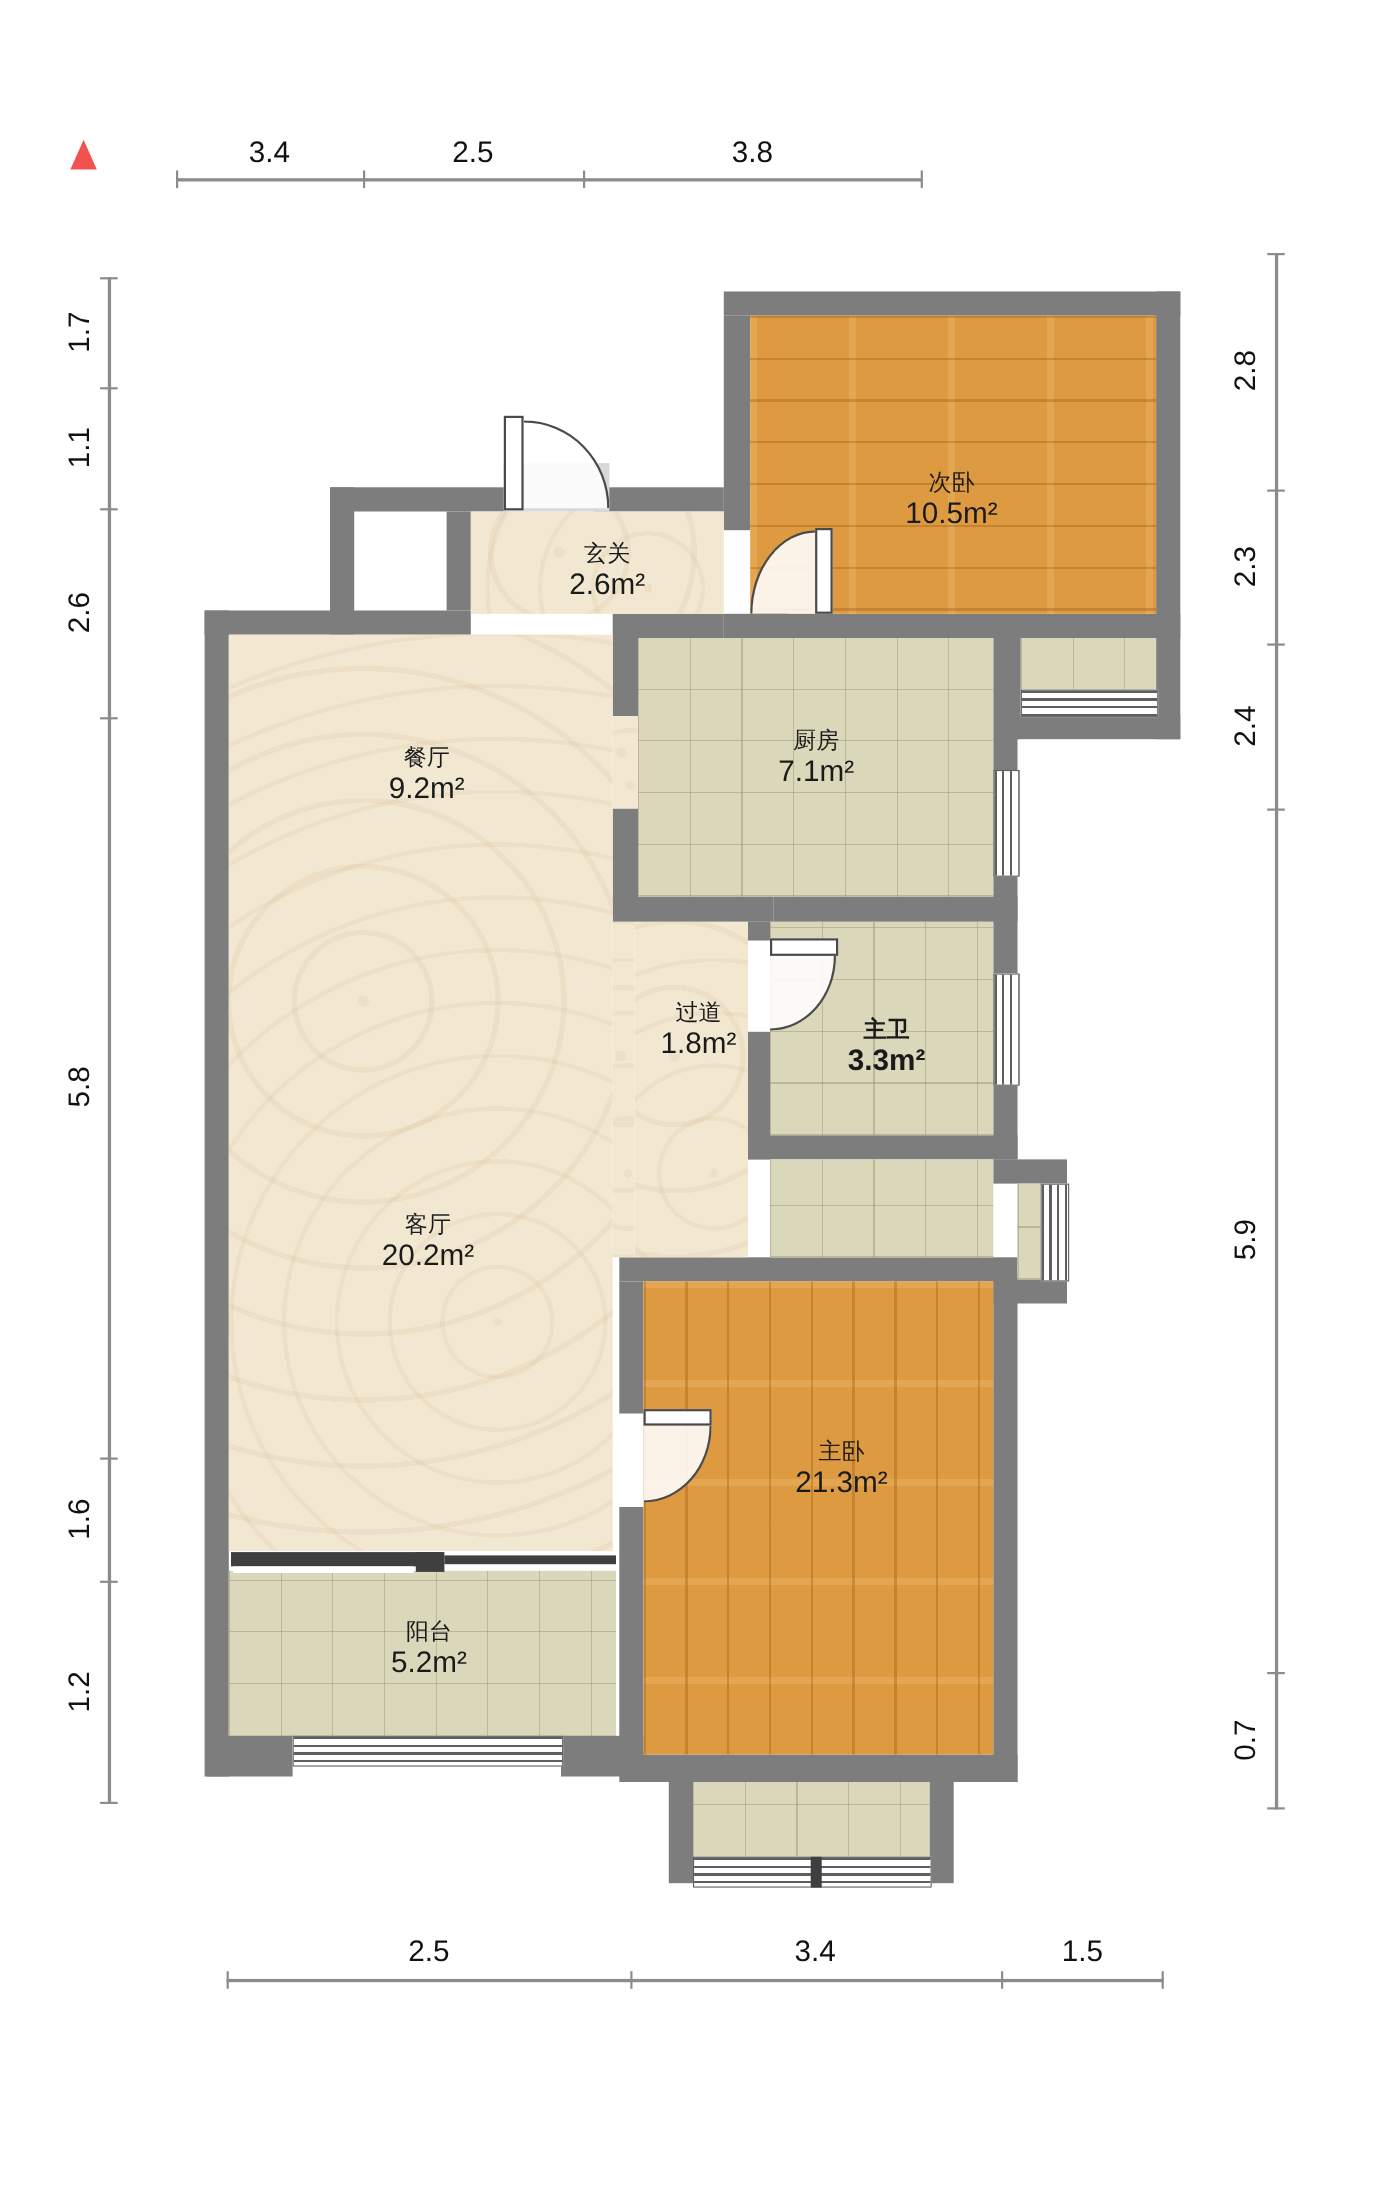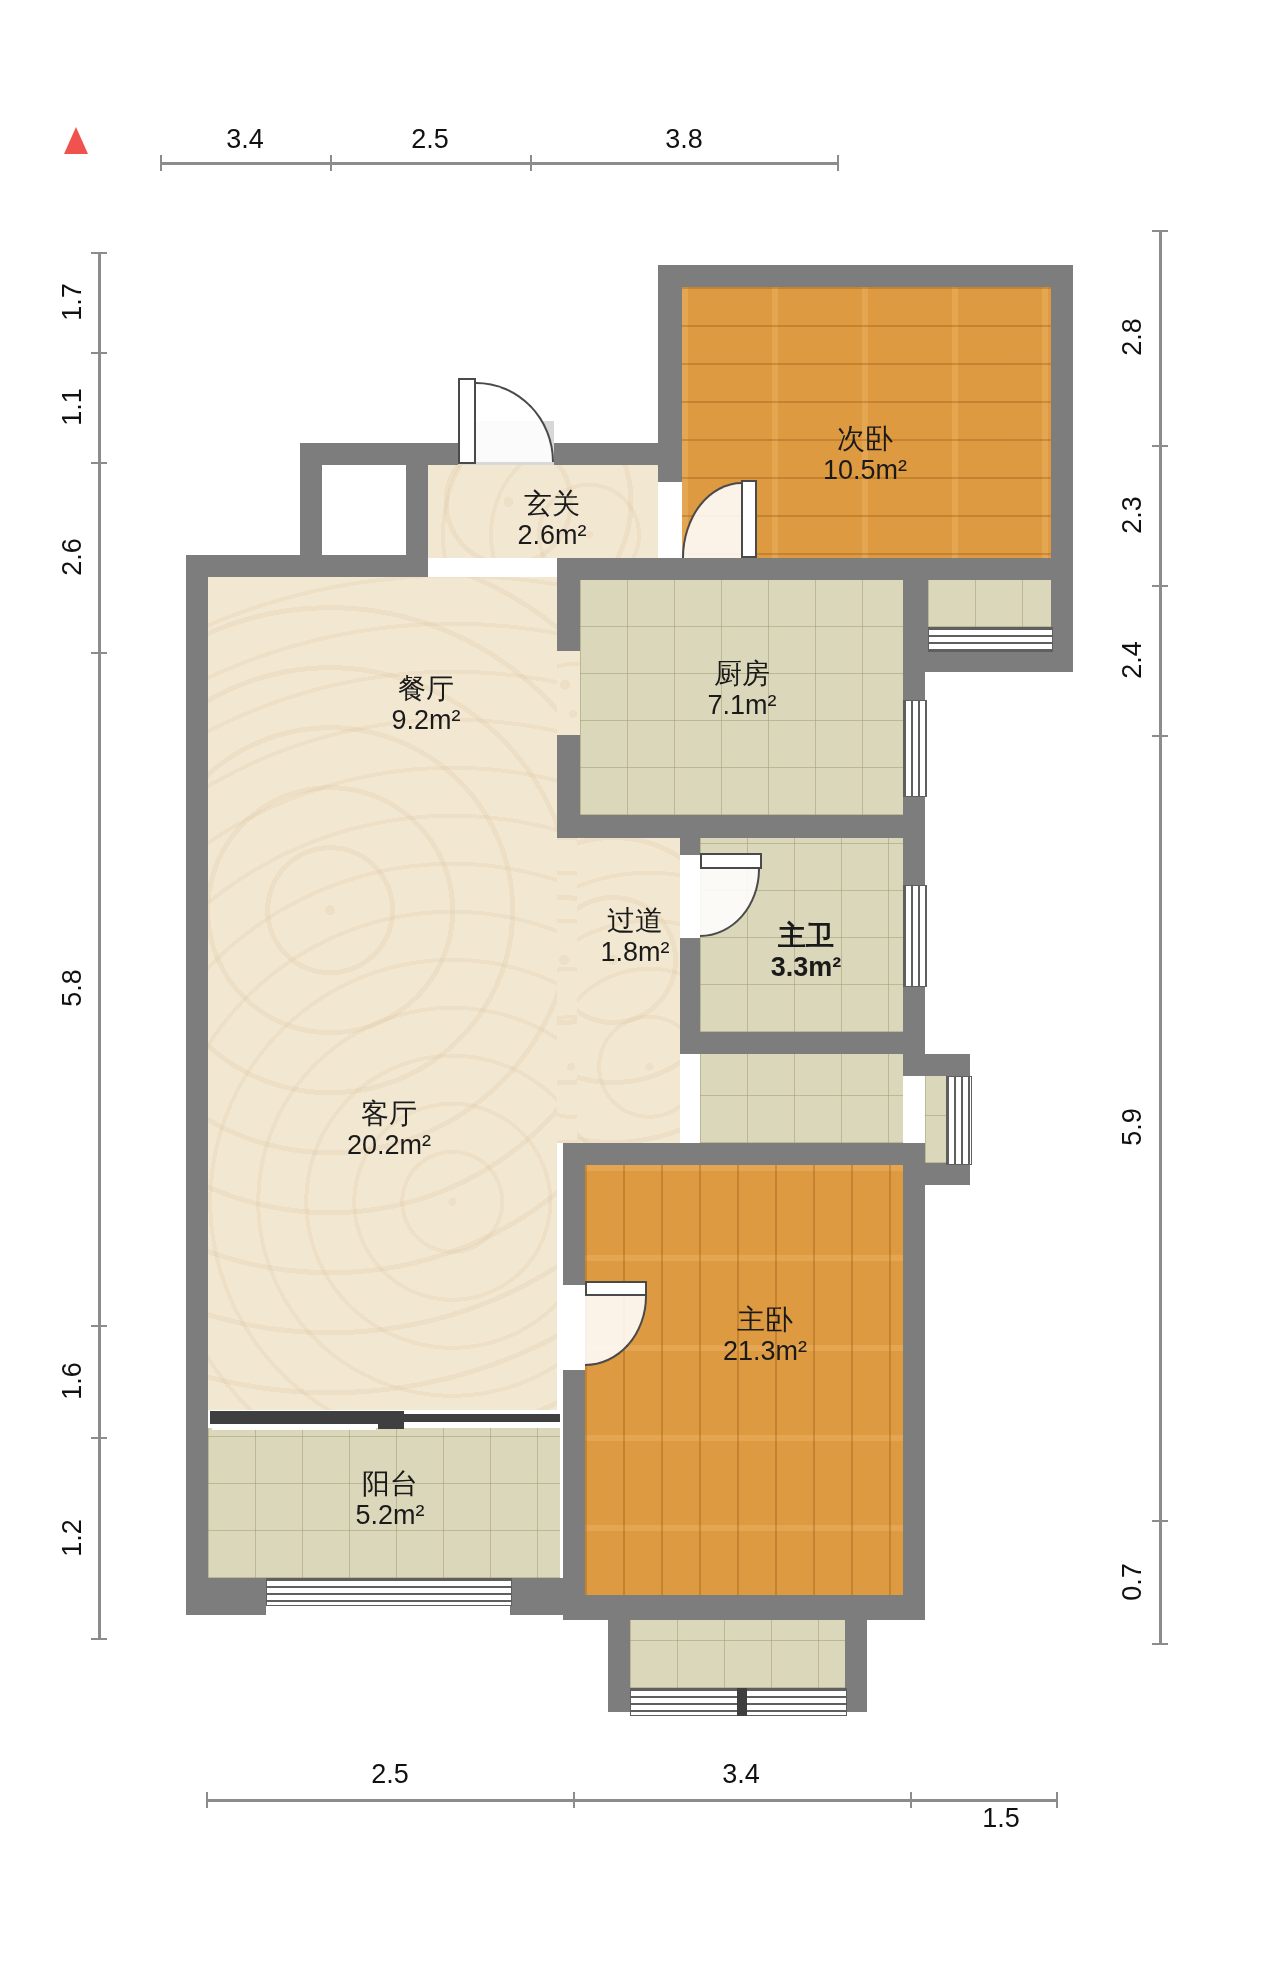--- a/index.html
+++ b/index.html
@@ -29,21 +29,21 @@
     background:repeating-linear-gradient(90deg,#5f5f5f 0 2px,#ffffff 2px 7px) #fff;}
   
   .leaf{position:absolute;background:#fff;border:2px solid #4a4a4a;box-sizing:border-box;}
   .arc{position:absolute;background:rgba(255,255,255,.88);box-sizing:border-box;}
   .arc.tr{border-top:2px solid #4a4a4a;border-right:2px solid #4a4a4a;border-top-right-radius:100%;}
   .arc.tl{border-top:2px solid #4a4a4a;border-left:2px solid #4a4a4a;border-top-left-radius:100%;}
   .arc.br{border-bottom:2px solid #4a4a4a;border-right:2px solid #4a4a4a;border-bottom-right-radius:100%;}
   
   .lbl{position:absolute;transform:translate(-50%,-50%);text-align:center;white-space:nowrap;
        color:#1a1a1a;line-height:1.15;}
-  .lbl .nm{font-size:28px;}
+  .lbl .nm{font-size:21px;}
   .lbl .ar{font-size:27px;}
   
   .dline{position:absolute;background:#8c8c8c;}
   .tickv{position:absolute;width:2px;height:16px;background:#8c8c8c;}
   .tickh{position:absolute;width:16px;height:2px;background:#8c8c8c;}
   .dlab{position:absolute;font-size:27px;color:#111;transform:translate(-50%,-50%);white-space:nowrap;}
   .dlab.rot{transform:translate(-50%,-50%) rotate(-90deg);}
   
   .north{position:absolute;width:0;height:0;border-left:12px solid transparent;
          border-right:12px solid transparent;border-bottom:27px solid #f0524e;}
@@ -144,21 +144,21 @@
       <div class="ar">10.5m²</div>
     </div>
     <div class="lbl" style="left:552px;top:520px;">
       <div class="nm">玄关</div>
       <div class="ar">2.6m²</div>
     </div>
     <div class="lbl" style="left:742px;top:690px;">
       <div class="nm">厨房</div>
       <div class="ar">7.1m²</div>
     </div>
-    <div class="lbl" style="left:388px;top:705px;margin-left:38px;">
+    <div class="lbl" style="left:388px;top:705px;">
       <div class="nm">餐厅</div>
       <div class="ar">9.2m²</div>
     </div>
     <div class="lbl" style="left:635px;top:937px;">
       <div class="nm">过道</div>
       <div class="ar">1.8m²</div>
     </div>
     <div class="lbl" style="left:806px;top:952px;font-weight:bold;">
       <div class="nm">主卫</div>
       <div class="ar">3.3m²</div>
@@ -221,17 +221,17 @@
   </div>
 
   <div>
     <div class="dline" style="left:206px;top:1799px;width:852px;height:3px;"></div>
     <div class="tickv" style="left:206px;top:1792px;"></div>
     <div class="tickv" style="left:573px;top:1792px;"></div>
     <div class="tickv" style="left:910px;top:1792px;"></div>
     <div class="tickv" style="left:1056px;top:1792px;"></div>
     <div class="dlab" style="left:390px;top:1774px;">2.5</div>
     <div class="dlab" style="left:741px;top:1774px;">3.4</div>
-    <div class="dlab" style="left:984px;top:1818px;margin-left:17px;">1.5</div>
+    <div class="dlab" style="left:984px;top:1774px;">1.5</div>
   </div>
 
 
 </div>
 
 </body></html>

